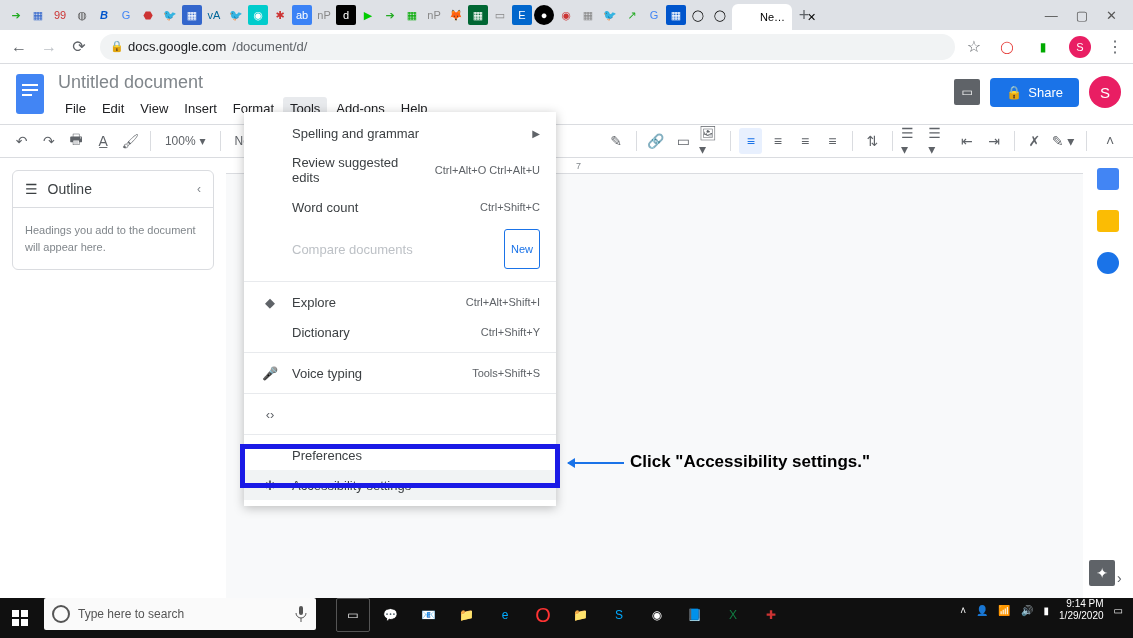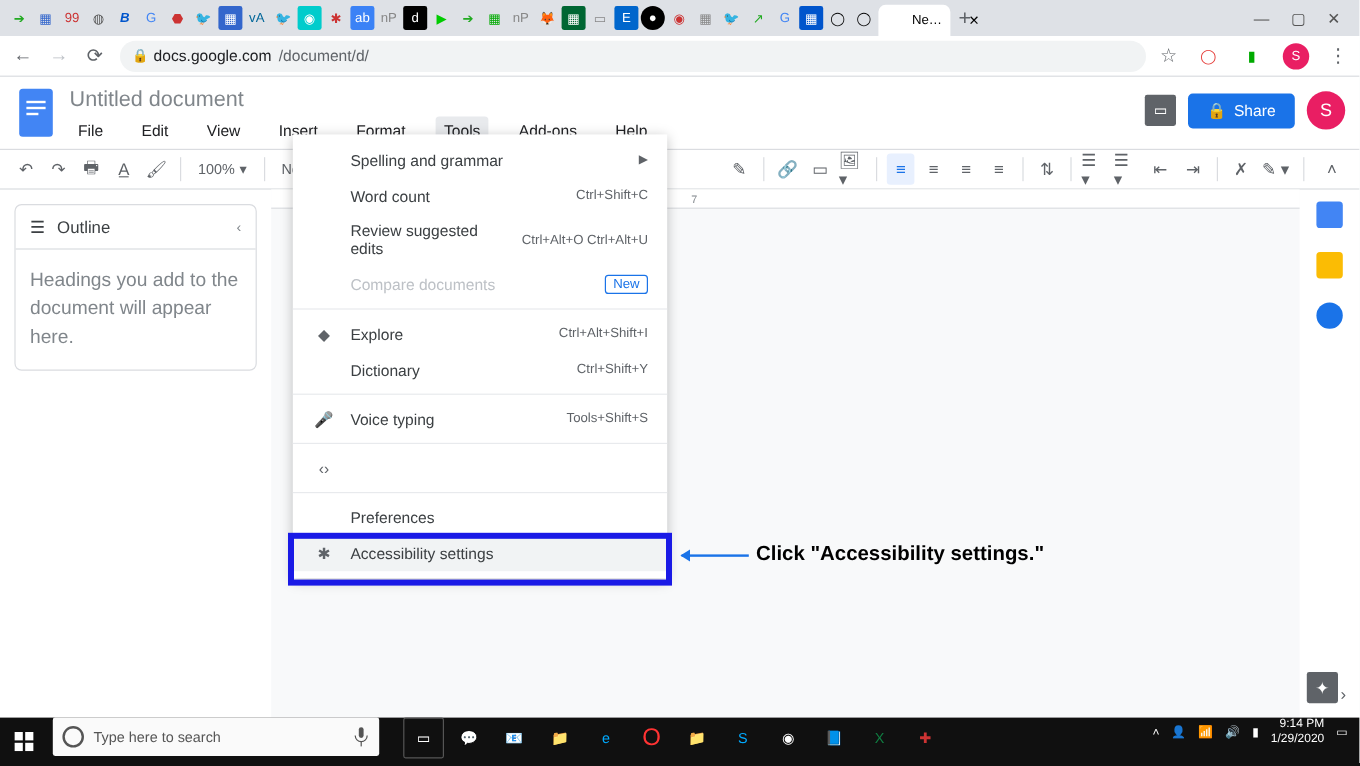--- a/index.html
+++ b/index.html
@@ -20,61 +20,61 @@
   .star { color:#5f6368; font-size:16px;}
   .ext-icon { width:20px; height:20px; border-radius:3px; display:flex; align-items:center; justify-content:center; font-size:12px;}
   .avatar-small { width:22px; height:22px; border-radius:50%; background:#e91e63; color:#fff; font-size:11px; display:flex; align-items:center; justify-content:center;}
   .dots-v { font-size:16px; color:#5f6368; }
 
   
   .docs-header { display:flex; align-items:flex-start; padding:8px 12px 0 12px; gap:10px; }
   .docs-logo { width:36px; height:46px; }
   .docs-title-area { flex:1; }
   .docs-title { font-size:18px; color:#80868b; height:22px;}
-  .menu-bar { display:flex; gap:18px; font-size:13px; color:#202124; margin-top:3px;}
+  .menu-bar { display:flex; gap:2px; font-size:13px; color:#202124; margin-top:3px;}
   .menu-item { padding:4px 7px; border-radius:3px; cursor:pointer;}
   .menu-item.active { background:#e8eaed; }
   .header-right { display:flex; align-items:center; gap:10px; margin-top:4px;}
   .comment-box { width:26px; height:26px; background:#5f6368; border-radius:2px; display:flex; align-items:center; justify-content:center; color:#fff; font-size:12px;}
   .share-btn { background:#1a73e8; color:#fff; padding:7px 16px; border-radius:4px; font-size:13px; font-weight:500; display:flex; align-items:center; gap:6px; cursor:pointer;}
   .avatar-big { width:32px; height:32px; border-radius:50%; background:#e91e63; color:#fff; display:flex; align-items:center; justify-content:center; font-size:15px;}
 
   
   .toolbar { height:34px; border-top:1px solid #dadce0; border-bottom:1px solid #dadce0; display:flex; align-items:center; padding:0 10px; gap:4px; font-size:13px; color:#5f6368; margin-top:4px;}
   .tool { width:26px; height:26px; display:flex; align-items:center; justify-content:center; border-radius:3px; cursor:pointer; font-size:14px;}
   .tool-sep { width:1px; height:20px; background:#dadce0; margin:0 4px;}
   .tool-text { padding:0 6px; display:flex; align-items:center; gap:4px; cursor:pointer; font-size:12px;}
   .align-active { background:#e8f0fe; color:#1a73e8; border-radius:3px;}
   .toolbar-right { margin-left:auto; display:flex; align-items:center; gap:6px;}
 
   
   .main-area { display:flex; position:relative; height:calc(100% - 30px - 34px - 56px - 34px - 40px);}
   .outline-panel { width:226px; padding:12px; }
   .outline-box { border:1px solid #dadce0; border-radius:6px; }
   .outline-header { display:flex; align-items:center; padding:10px 12px; gap:10px; font-size:14px; color:#3c4043; border-bottom:1px solid #dadce0;}
-  .outline-body { padding:14px 12px; font-size:16px; color:#80868b; line-height:1.5;}
+  .outline-body { padding:14px 12px; font-size:11px; color:#80868b; line-height:1.5;}
   .chev-left { margin-left:auto; color:#80868b; font-size:12px;}
   .doc-canvas { flex:1; background:#f8f9fa; position:relative;}
   .ruler { height:16px; background:#fff; border-bottom:1px solid #dadce0; font-size:9px; color:#80868b; display:flex; padding-left:90px; gap:60px; align-items:center;}
   .right-rail { width:50px; display:flex; flex-direction:column; align-items:center; padding-top:10px; gap:20px;}
   .rail-icon { width:22px; height:22px; border-radius:3px;}
   .rail-cal { background:#4285f4;}
   .rail-keep { background:#fbbc04;}
   .rail-tasks { background:#1a73e8; border-radius:50%;}
 
   
   .dropdown { position:absolute; left:244px; top:112px; width:312px; background:#fff; box-shadow:0 2px 10px rgba(0,0,0,0.25); z-index:100; font-size:13px; color:#3c4043; padding:6px 0;}
   .dd-item { display:flex; align-items:center; padding:7px 16px 7px 16px; gap:12px; cursor:pointer; min-height:30px;}
   .dd-icon { width:20px; text-align:center; color:#5f6368; font-size:13px;}
   .dd-label { flex:1;}
   .dd-shortcut { font-size:11px; color:#5f6368; white-space:nowrap;}
   .dd-disabled { color:#bdc1c6;}
   .dd-sep { height:1px; background:#e8eaed; margin:5px 0;}
   .dd-arrow { font-size:10px; color:#5f6368;}
-  .new-badge { font-size:11px; color:#1a73e8; border:1px solid #1a73e8; border-radius:3px; padding:1px 6px;}
+  .new-badge { font-size:11px; color:#1a73e8; border:1px solid #1a73e8; border-radius:3px; padding:13px 6px;}
 
   
   .highlight-box { position:absolute; left:240px; top:444px; width:320px; height:44px; border:5px solid #1a1ae6; z-index:200; pointer-events:none;}
   .annotation-arrow { position:absolute; left:568px; top:462px; width:56px; height:2px; background:#1a73e8; z-index:200;}
   .annotation-arrow::before { content:''; position:absolute; left:-1px; top:-4px; border-top:5px solid transparent; border-bottom:5px solid transparent; border-right:8px solid #1a73e8;}
   .annotation-text { position:absolute; left:630px; top:452px; font-size:17px; font-weight:bold; color:#000; z-index:200;}
 
   
   .taskbar { position:absolute; bottom:0; left:0; right:0; height:40px; background:#101010; display:flex; align-items:flex-start; color:#fff; font-size:12px;}
   .start-btn { width:40px; height:40px; display:flex; align-items:center; justify-content:center;}
@@ -254,27 +254,27 @@
 </div>
 
 <div class="dropdown">
   <div class="dd-item">
     <span class="dd-icon"></span>
     <span class="dd-label">Spelling and grammar</span>
     <span class="dd-arrow">▶</span>
   </div>
   <div class="dd-item">
     <span class="dd-icon"></span>
+    <span class="dd-label">Review suggested edits</span>
+    <span class="dd-shortcut">Ctrl+Alt+O Ctrl+Alt+U</span>
+  </div>
+  <div class="dd-item">
+    <span class="dd-icon"></span>
     <span class="dd-label">Word count</span>
     <span class="dd-shortcut">Ctrl+Shift+C</span>
-  </div>
-  <div class="dd-item">
-    <span class="dd-icon"></span>
-    <span class="dd-label">Review suggested edits</span>
-    <span class="dd-shortcut">Ctrl+Alt+O Ctrl+Alt+U</span>
   </div>
   <div class="dd-item dd-disabled">
     <span class="dd-icon"></span>
     <span class="dd-label">Compare documents</span>
     <span class="new-badge">New</span>
   </div>
   <div class="dd-sep"></div>
   <div class="dd-item">
     <span class="dd-icon">◆</span>
     <span class="dd-label">Explore</span>

